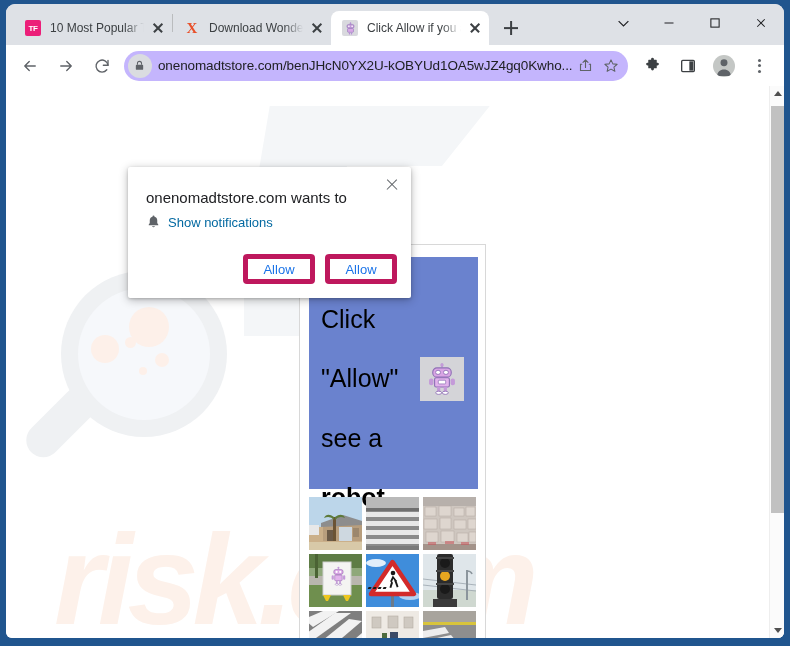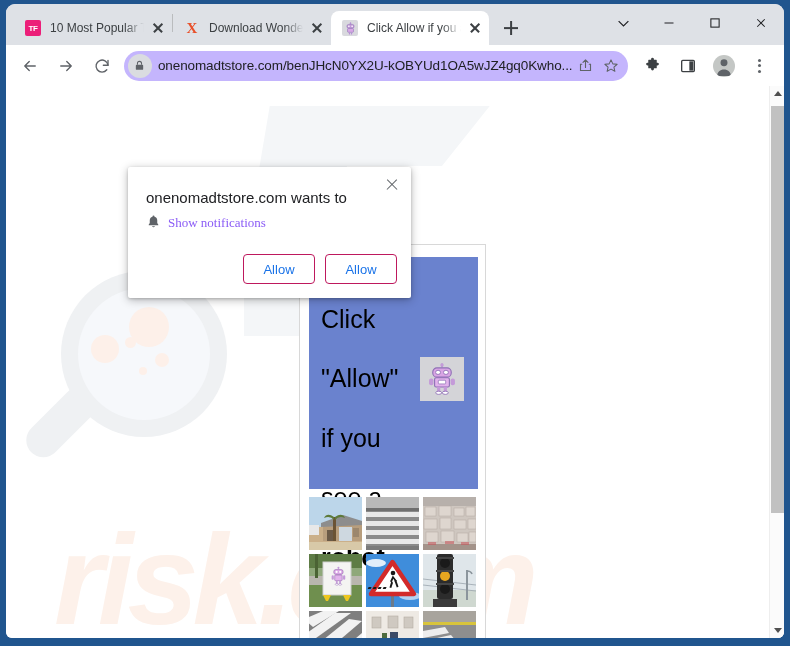--- a/index.html
+++ b/index.html
@@ -350,33 +350,32 @@
     font-size: 15px;
     color: #202124;
   }
   .perm-row {
     position: absolute;
     left: 18px; top: 48px;
     display: flex; align-items: center;
   }
   .perm-row .lbl {
     font-size: 13px;
-    color: #8b5cf6;
+    color: #0369a1;
     margin-left: 22px;
-    font-family: Liberation Serif, serif;
   }
   .perm-actions {
     position: absolute;
     right: 14px; bottom: 14px;
     display: flex; gap: 10px;
   }
   .pbtn {
     min-width: 72px;
     height: 30px;
-    border: 1px solid #be185d;
+    border: 5px solid #be185d;
     border-radius: 4px;
     background: #fff;
     color: #1a73e8;
     font-size: 13px;
     font-family: "Liberation Sans", sans-serif;
     display: flex; align-items: center; justify-content: center;
     padding: 0 14px;
     cursor: pointer;
     text-align: right;
   }
@@ -536,21 +535,20 @@
         </div>
         <div class="wm-text">risk.com</div>
       </div>
 
       <div class="card">
 
         <div class="hero">
           <div class="hero-text">
             <div>Click</div>
             <div>"Allow"</div>
-            <div>if you</div>
             <div>see a</div>
             <div class="hero-bold">robot</div>
           </div>
           <div class="hero-robot">
             <svg width="30" height="32" viewBox="0 0 24 26">
               <line x1="12" y1="0.5" x2="12" y2="3.5" stroke="#9b7fc4" stroke-width="1"></line>
               <circle cx="12" cy="1.6" r="1.4" fill="#c49ad9"></circle>
               <rect x="4.5" y="4" width="15" height="7.5" rx="3.4" fill="#d9a5e4" stroke="#8e6fb5" stroke-width="0.9"></rect>
               <ellipse cx="8.8" cy="7.6" rx="2" ry="1.7" fill="#fff" stroke="#8e6fb5" stroke-width="0.7"></ellipse>
               <ellipse cx="15.2" cy="7.6" rx="2" ry="1.7" fill="#fff" stroke="#8e6fb5" stroke-width="0.7"></ellipse>

